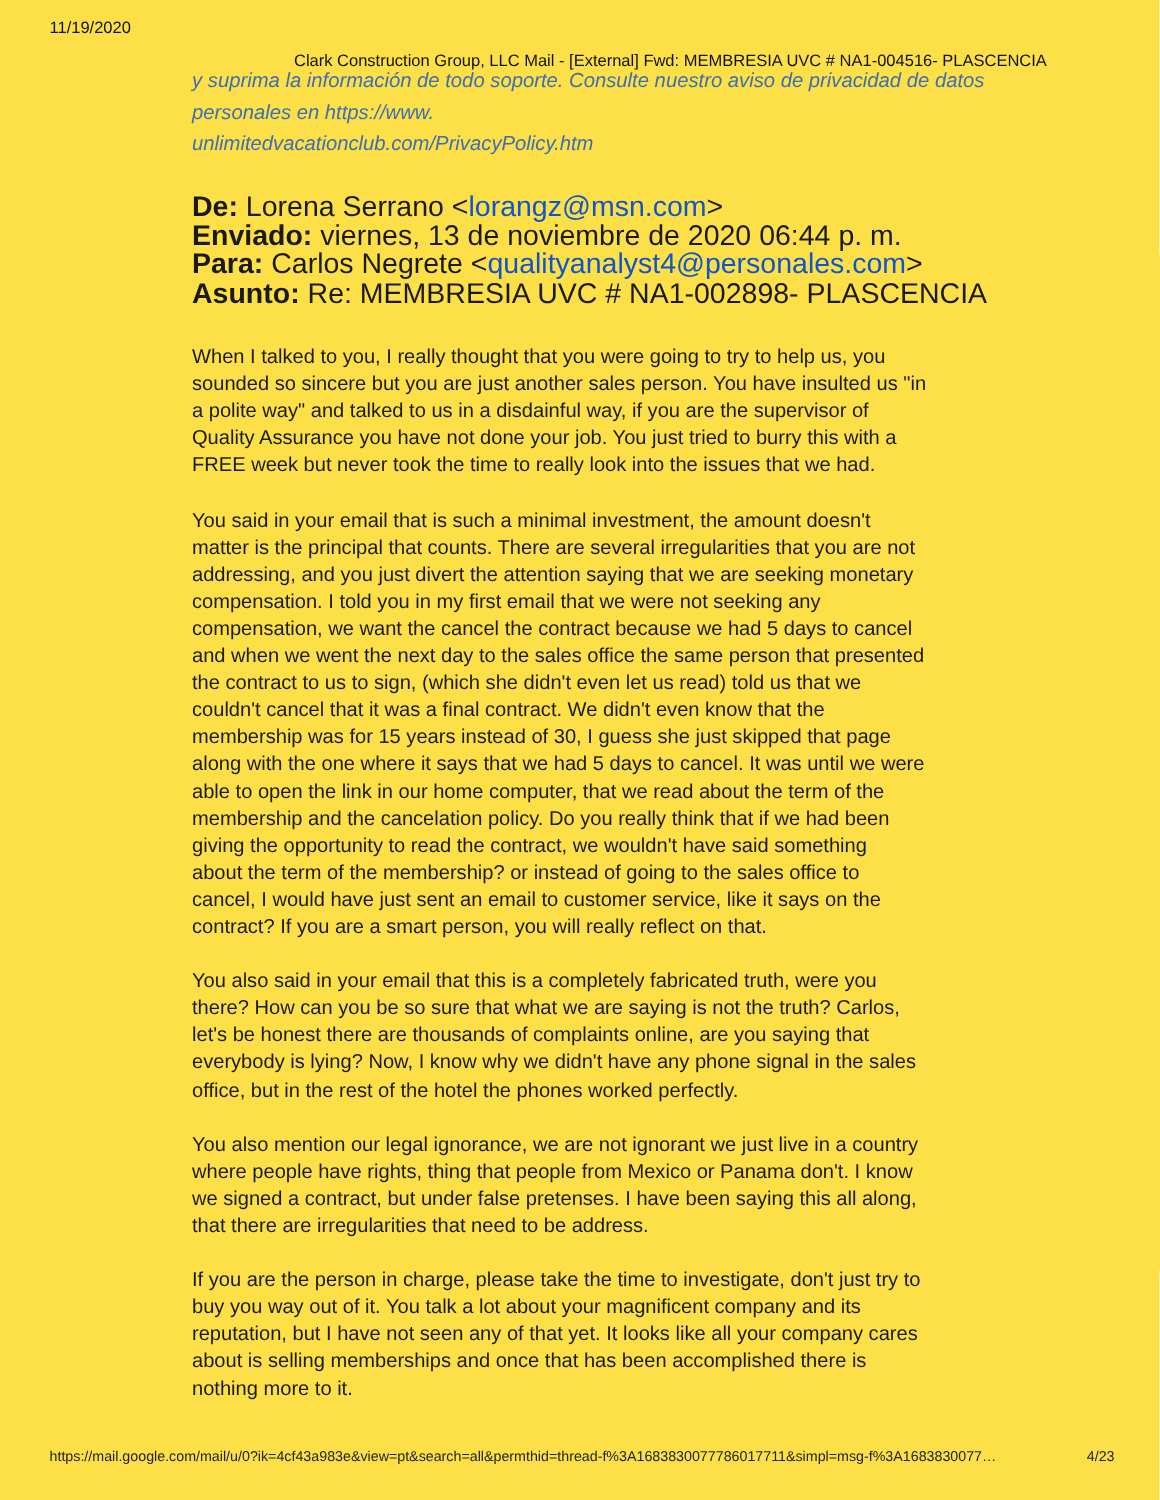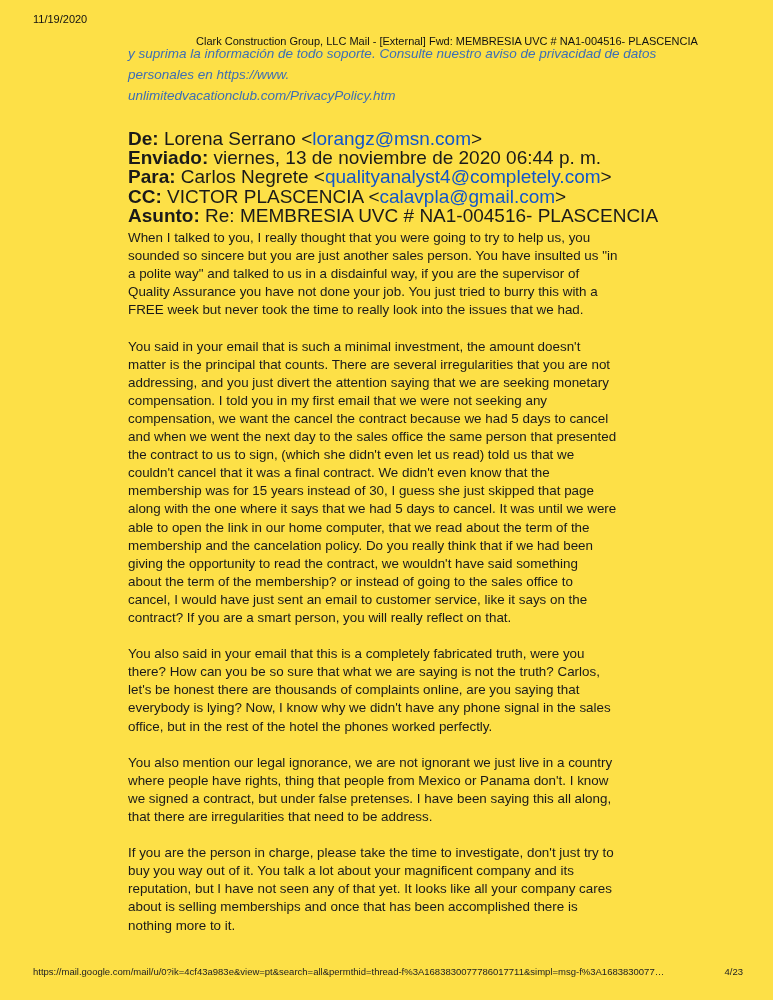--- a/index.html
+++ b/index.html
@@ -98,23 +98,22 @@
   </div>
 
   <div class="disclaimer">
     <div>y suprima la información de todo soporte. Consulte nuestro aviso de privacidad de datos personales en https://www.</div>
     <div>unlimitedvacationclub.com/PrivacyPolicy.htm</div>
   </div>
 
   <div class="mail-headers">
     <div><span class="hdr-label">De:</span><span> Lorena Serrano &lt;</span><a class="link">lorangz@msn.com</a><span>&gt;</span></div>
     <div><span class="hdr-label">Enviado:</span><span> viernes, 13 de noviembre de 2020 06:44 p. m.</span></div>
-    <div><span class="hdr-label">Para:</span><span> Carlos Negrete &lt;</span><a class="link">qualityanalyst4@completely.com</a><span>&gt;</span></div>
-    <div><span class="hdr-label">CC:</span><span> VICTOR PLASCENCIA &lt;</span><a class="link">calavpla@gmail.com</a><span>&gt;</span></div>
-    <div><span class="hdr-label">Asunto:</span><span> Re: MEMBRESIA UVC # NA1-004516- PLASCENCIA</span></div>
+    <div><span class="hdr-label">Para:</span><span> Carlos Negrete &lt;</span><a class="link">qualityanalyst4@personales.com</a><span>&gt;</span></div>
+    <div><span class="hdr-label">Asunto:</span><span> Re: MEMBRESIA UVC # NA1-002898- PLASCENCIA</span></div>
   </div>
 
   <div class="mail-body">
     <p>When I talked to you, I really thought that you were going to try to help us, you
 sounded so sincere but you are just another sales person. You have insulted us "in
 a polite way" and talked to us in a disdainful way,  if you are the supervisor of
 Quality Assurance you have not done your job. You just tried to burry this with a
 FREE week but never took the time to really look into the issues that we had.</p>
     <p>You said in your email that is such a minimal investment, the amount doesn't
 matter is the principal that counts. There are several irregularities that you are not

